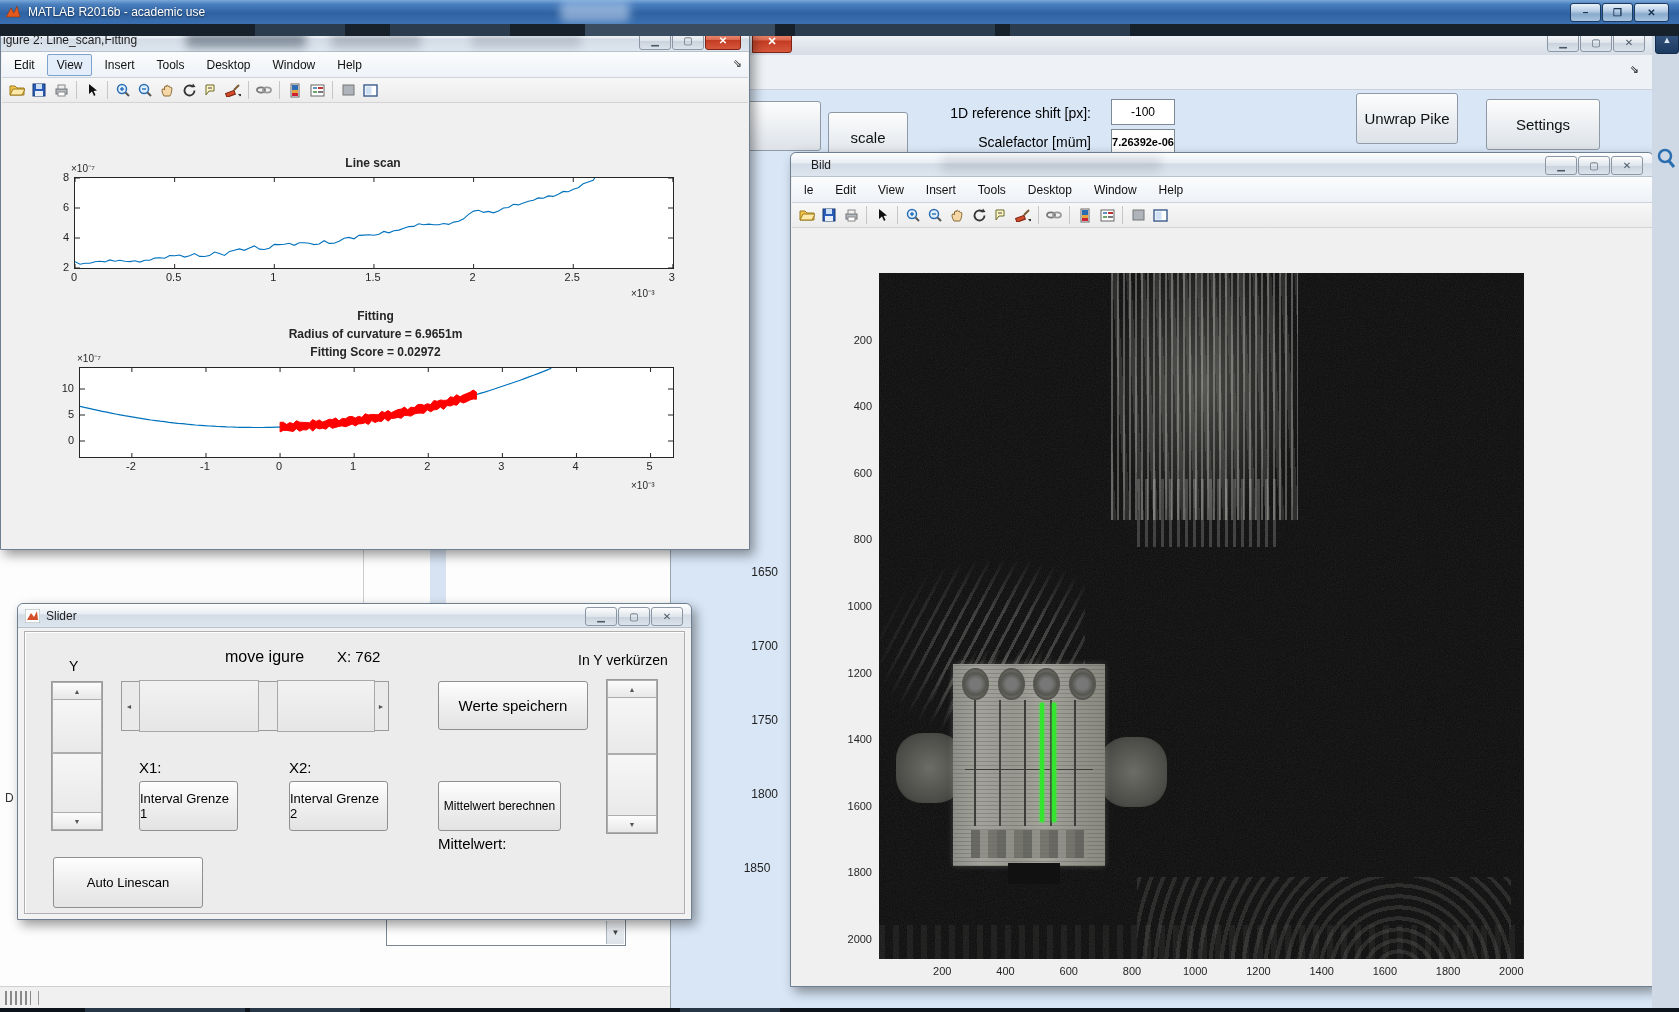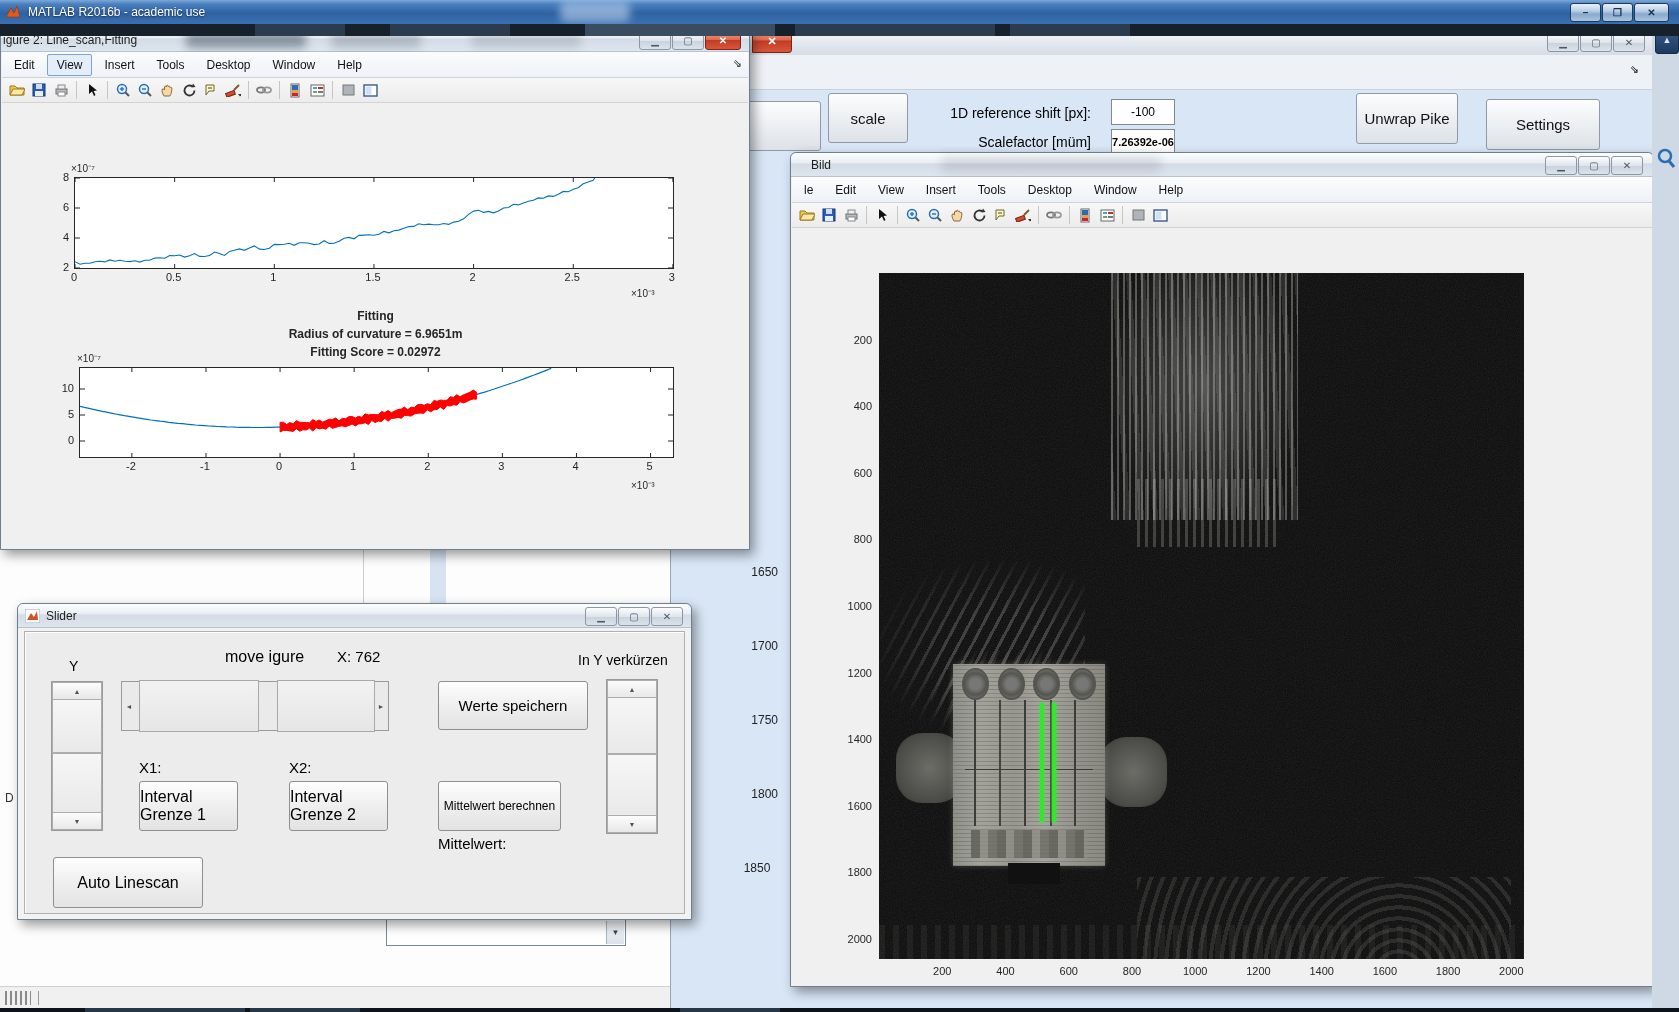--- a/index.html
+++ b/index.html
@@ -70,21 +70,21 @@
   .ticklabel.yl{transform:translate(-100%,-50%);}
   .expo{position:absolute;font-size:10px;color:#262626;}
 
   
   #sliderwin{left:17px;top:603px;width:673px;height:315px;background:#f2f2f2;}
   #sliderwin .inner{position:absolute;left:6px;top:27px;right:6px;bottom:5px;
     background:#ececec;border:1px solid #b0b0b0;box-shadow:inset 1px 1px 0 #fff;}
   .lbl{position:absolute;color:#000;}
   .mbtn{position:absolute;border:1px solid #8f8f8f;border-radius:3px;
     background:linear-gradient(#fefefe,#f0f0f0 45%,#e3e3e3);
-    display:flex;align-items:center;justify-content:center;font-size:16px;color:#000;}
+    display:flex;align-items:center;justify-content:center;font-size:13px;color:#000;}
   .scroll-v{position:absolute;width:50px;border:1px solid #9a9a9a;background:#f4f4f4;}
   .scroll-v .arr{position:absolute;left:0;right:0;height:16px;background:linear-gradient(#fcfcfc,#e8e8e8);border:1px solid #adadad;display:flex;align-items:center;justify-content:center;font-size:7px;color:#555;}
   .scroll-v .thumb{position:absolute;left:0;right:0;background:linear-gradient(#f6f6f6,#e9e9e9);border:1px solid #adadad;}
   .scroll-h-arrow{position:absolute;width:14px;border:1px solid #adadad;background:linear-gradient(#fcfcfc,#e9e9e9);display:flex;align-items:center;justify-content:center;font-size:7px;color:#555;}
   .scroll-h-thumb{position:absolute;border:1px solid #a8a8a8;background:linear-gradient(#f2f2f2,#e6e6e6);}
   .hslider-trough{position:absolute;background:#eaeaea;border:1px solid #9a9a9a;}
 
   
   #bild{left:790px;top:152px;width:862px;height:833px;}
   #bild-img{position:absolute;left:88px;top:120px;width:645px;height:686px;background:#0a0a0a;overflow:hidden;}
@@ -131,21 +131,21 @@
   <div class="menustrip">
     <span class="corner-arrow" style="position:absolute;right:14px;top:8px;font-size:11px;">⇘</span>
   </div>
   <div class="ctrls" style="right:8px;top:4px;">
     <div class="cbtn">▁</div>
     <div class="cbtn">▢</div>
     <div class="cbtn">✕</div>
   </div>
 
   <div class="gbtn" style="left:70px;top:72px;width:78px;height:48px;"></div>
-  <div class="gbtn" style="left:157px;top:64px;width:78px;height:48px;">scale</div>
+  <div class="gbtn" style="left:157px;top:83px;width:78px;height:48px;">scale</div>
   <div class="glabel" style="left:240px;top:76px;width:180px;">1D reference shift [px]:</div>
   <div class="ginput" style="left:440px;top:70px;width:62px;height:24px;">-100</div>
   <div class="glabel" style="left:260px;top:105px;width:160px;">Scalefactor [müm]</div>
   <div class="ginput" style="left:440px;top:100px;width:62px;height:24px;font-size:11px;font-weight:bold;">7.26392e-06</div>
   <div class="gbtn" style="left:685px;top:64px;width:100px;height:49px;">Unwrap Pike</div>
   <div class="gbtn" style="left:815px;top:70px;width:112px;height:49px;">Settings</div>
 
   <div class="blue-num" style="left:47px;top:536px;">1650</div>
   <div class="blue-num" style="left:47px;top:610px;">1700</div>
   <div class="blue-num" style="left:47px;top:684px;">1750</div>
@@ -506,20 +506,21 @@
         </svg>
       </div>
       <div class="tico">
         <svg width="15" height="13">
           <rect x="1" y="1" width="13" height="11" fill="#fff" stroke="#3a5a8a" stroke-width="1.4"></rect>
           <rect x="2.5" y="2.5" width="6" height="8" fill="#cfe0f5"></rect>
         </svg>
       </div>
     </div>
 
+  <div class="plot-title" style="left:73px;top:128px;width:598px;">Line scan</div>
   <div class="expo" style="left:70px;top:133px;">×10⁻⁷</div>
   <div class="axes" style="left:73px;top:149px;width:598px;height:90px;">
     <svg id="svg-linescan" width="598" height="90" viewBox="0 0 598 90">
         <line x1="0" y1="0" x2="0" y2="4" stroke="#262626"></line>
         <line x1="0" y1="86" x2="0" y2="90" stroke="#262626"></line>
         <line x1="99.65" y1="0" x2="99.65" y2="4" stroke="#262626"></line>
         <line x1="99.65" y1="86" x2="99.65" y2="90" stroke="#262626"></line>
         <line x1="199.3" y1="0" x2="199.3" y2="4" stroke="#262626"></line>
         <line x1="199.3" y1="86" x2="199.3" y2="90" stroke="#262626"></line>
         <line x1="298.95000000000005" y1="0" x2="298.95000000000005" y2="4" stroke="#262626"></line>

